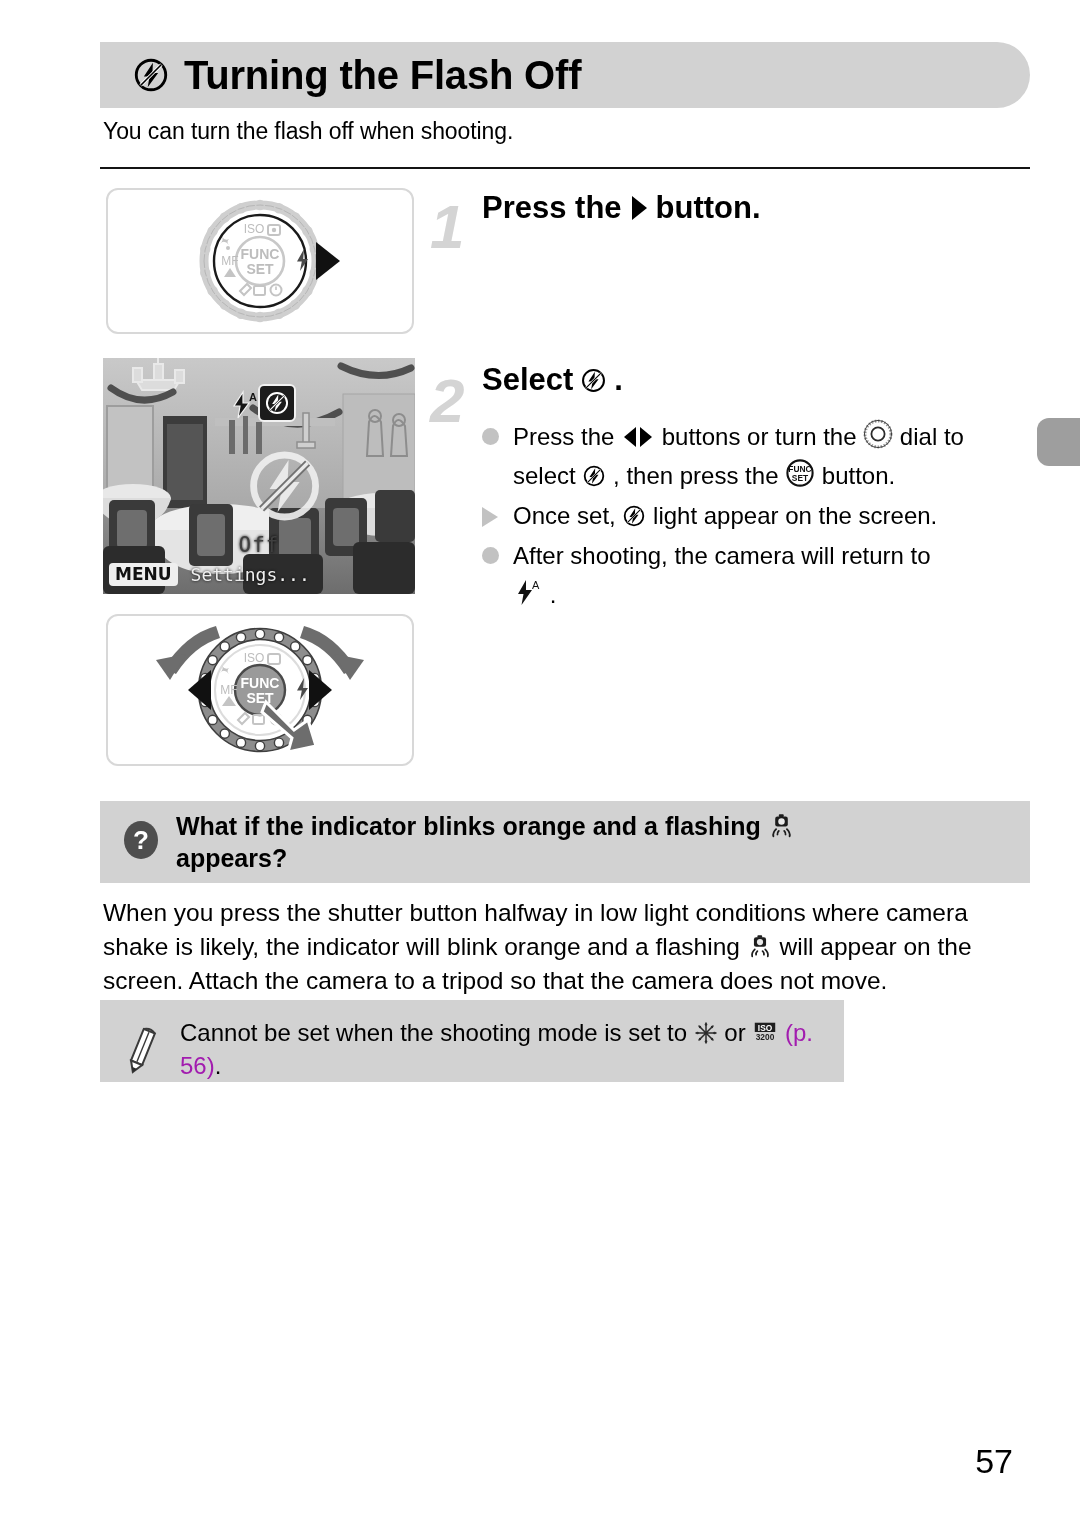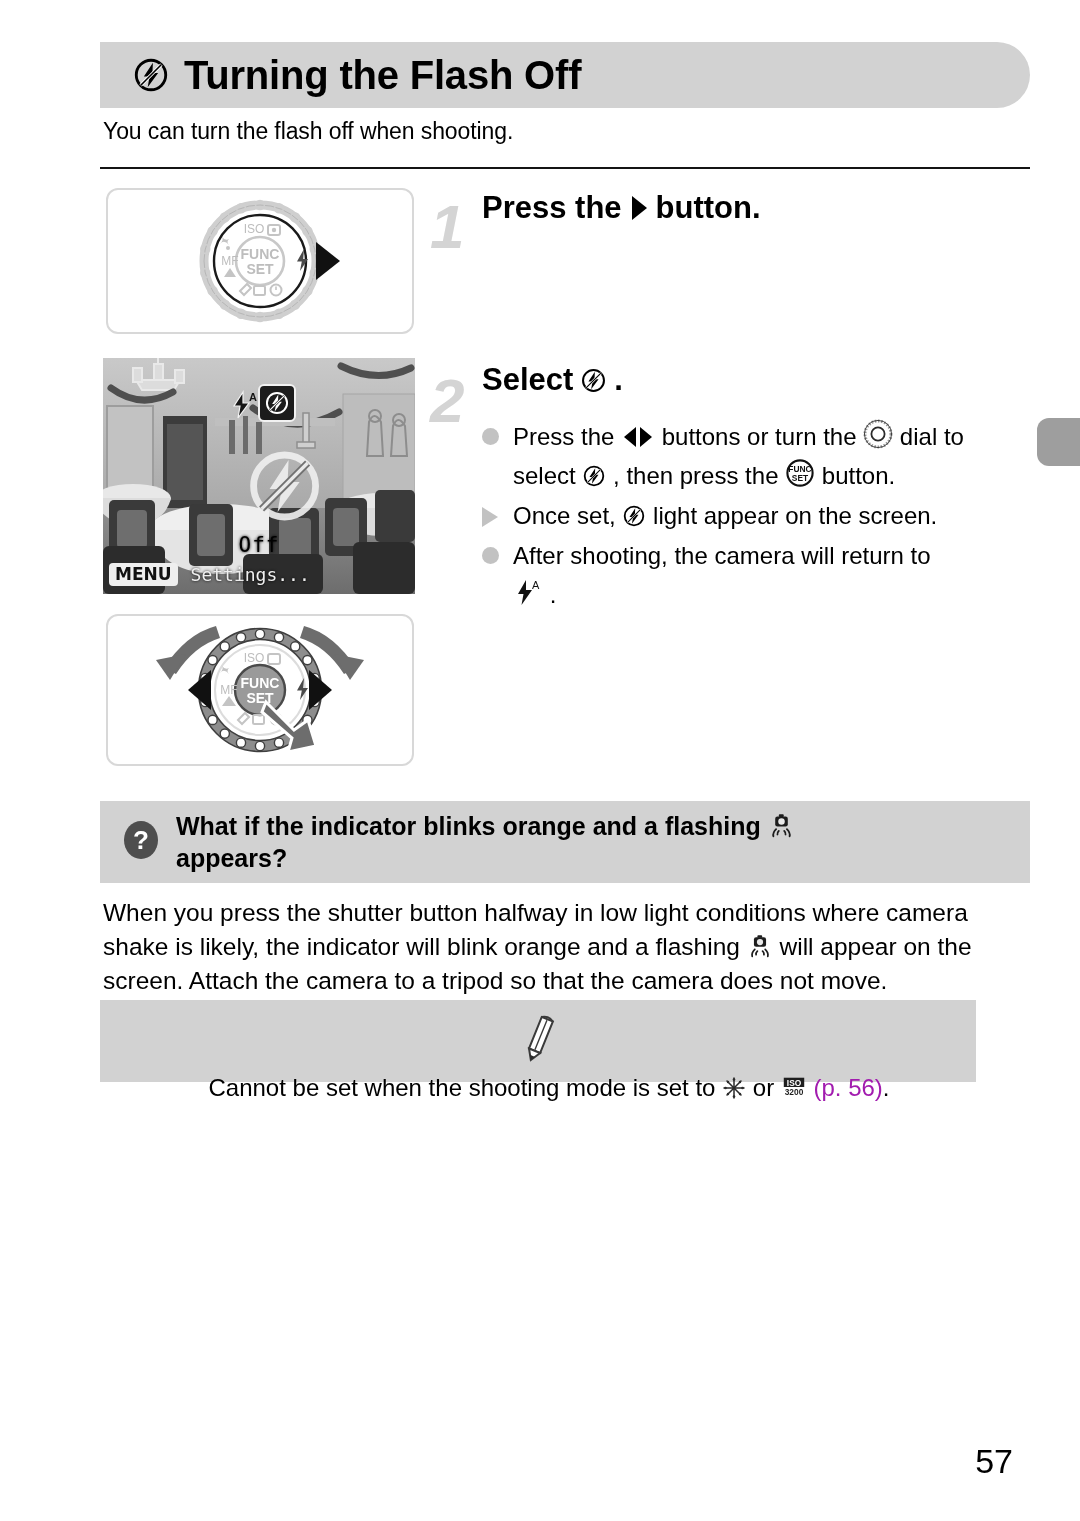--- a/index.html
+++ b/index.html
@@ -110,25 +110,24 @@
   }
   .qa-body {
     position: absolute; left: 103px; top: 896px;
     width: 926px;
     font-size: 24.5px; line-height: 1.38;
   }
 
   
   .note-bar {
     position: absolute; left: 100px; top: 1000px;
-    width: 876px; height: 82px;
+    width: 744px; height: 82px;
     background: #d2d2d2;
-    display: flex; align-items: center;
+    display: flex; align-items: flex-end;
     padding: 12px 0 0 22px;
-    flex-direction: column;
   }
   .note-icon { flex: 0 0 auto; margin-right: 18px; margin-top: 2px; }
   .note-text { font-size: 24px; line-height: 1.35; padding-top: 2px; }
   .pagelink { color: #a21caf; }
 
   .folio {
     position: absolute; left: 0; top: 1442px; width: 1013px;
     text-align: right; font-size: 34px;
   }
 
@@ -143,21 +142,21 @@
     position: absolute; left: 155px; top: 26px;
     width: 38px; height: 38px; background: #1c1c1c;
     border: 2px solid #f2f2f2; border-radius: 6px;
     display: flex; align-items: center; justify-content: center;
   }
   .lcd-big {
     position: absolute; left: 50%; top: 88px; transform: translateX(-18%);
   }
   .lcd-off {
     position: absolute; left: 0; right: 0; top: 175px;
-    text-align: center; color: #000000;
+    text-align: center; color: #404040;
     font-family: "DejaVu Sans Mono", monospace;
     font-size: 21px; letter-spacing: 1px;
     text-shadow: 0 0 3px #000;
   }
   .lcd-menu {
     position: absolute; left: 6px; bottom: 8px;
     display: flex; align-items: center; gap: 13px;
   }
   .menu-chip {
     background: #efefef; color: #111; border-radius: 4px;

